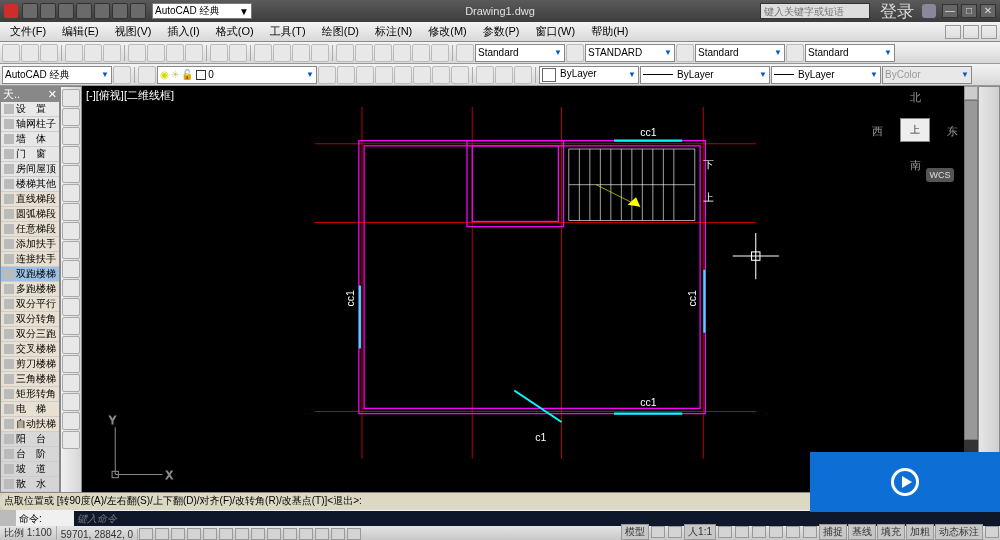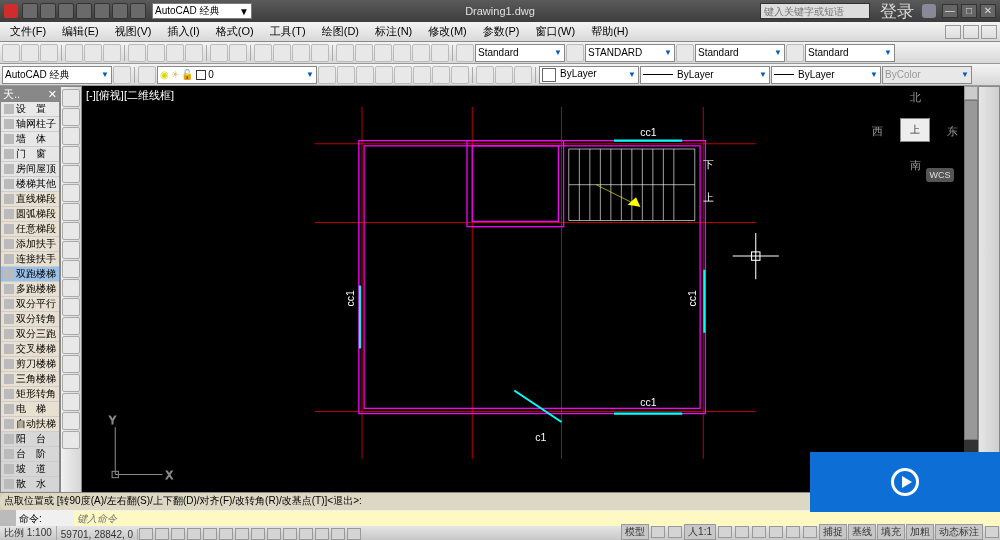--- a/index.html
+++ b/index.html
@@ -69,21 +69,21 @@
 .viewcube .dir { position:absolute; color:#9a9a9a; font-size:11px;}
 .viewcube .cube { position:absolute; top:28px; left:30px; width:30px; height:24px; background:#eee; border:1px solid #888; font-size:10px; color:#333; text-align:center; line-height:22px;}
 .wcs { position:absolute; top:82px; right:24px; width:28px; height:14px; background:#555; border-radius:3px; color:#ddd; font-size:9px; text-align:center; line-height:14px;}
 
 
 .cmdline { position:absolute; left:0; right:0; bottom:14px; height:34px; background:#d5ceb8; color:#000; font-size:10px; border-top:1px solid #888;}
 .cmdline .history { height:17px; padding:1px 4px; background:#ddd8c4; overflow:hidden; white-space:nowrap;border-radius:7px;}
 .cmdline .input-row { height:17px; display:flex; align-items:center; background:#f0f0f0;}
 .cmdline .handle { width:16px; height:17px; background:#bbb;}
 .cmdline .prompt { width:58px; padding:0 3px;}
-.cmdline input { flex:1; height:15px; border:none; background:#fef9c3; font-size:10px; font-style:italic; color:#888; padding:0 3px;}
+.cmdline input { flex:1; height:15px; border:none; background:#0f172a; font-size:10px; font-style:italic; color:#888; padding:0 3px;}
 
 
 .statusbar { position:absolute; left:0; right:0; bottom:0; height:14px; background: linear-gradient(#e5e5e5,#c7c7c7); display:flex; align-items:flex-end; font-size:10px; color:#333;}
 .statusbar .seg { padding:0 4px; border-right:1px solid #aaa;}
 .statusbar .ico { width:14px; height:12px; background:#d4d4d4; border:1px solid #999; margin:0 1px;}
 .statusbar .right { margin-left:auto; display:flex; gap:1px; align-items:center;}
 .statusbar .txtbtn { padding:0 3px; background:#c7c7c7; border:1px solid #999;}
 
 
 .watermark { position:absolute; right:0; bottom:28px; width:190px; height:60px; background:#0d6fd6; color:#fff; display:flex; align-items:center; justify-content:center; gap:6px; font-size:18px; font-weight:bold;}

